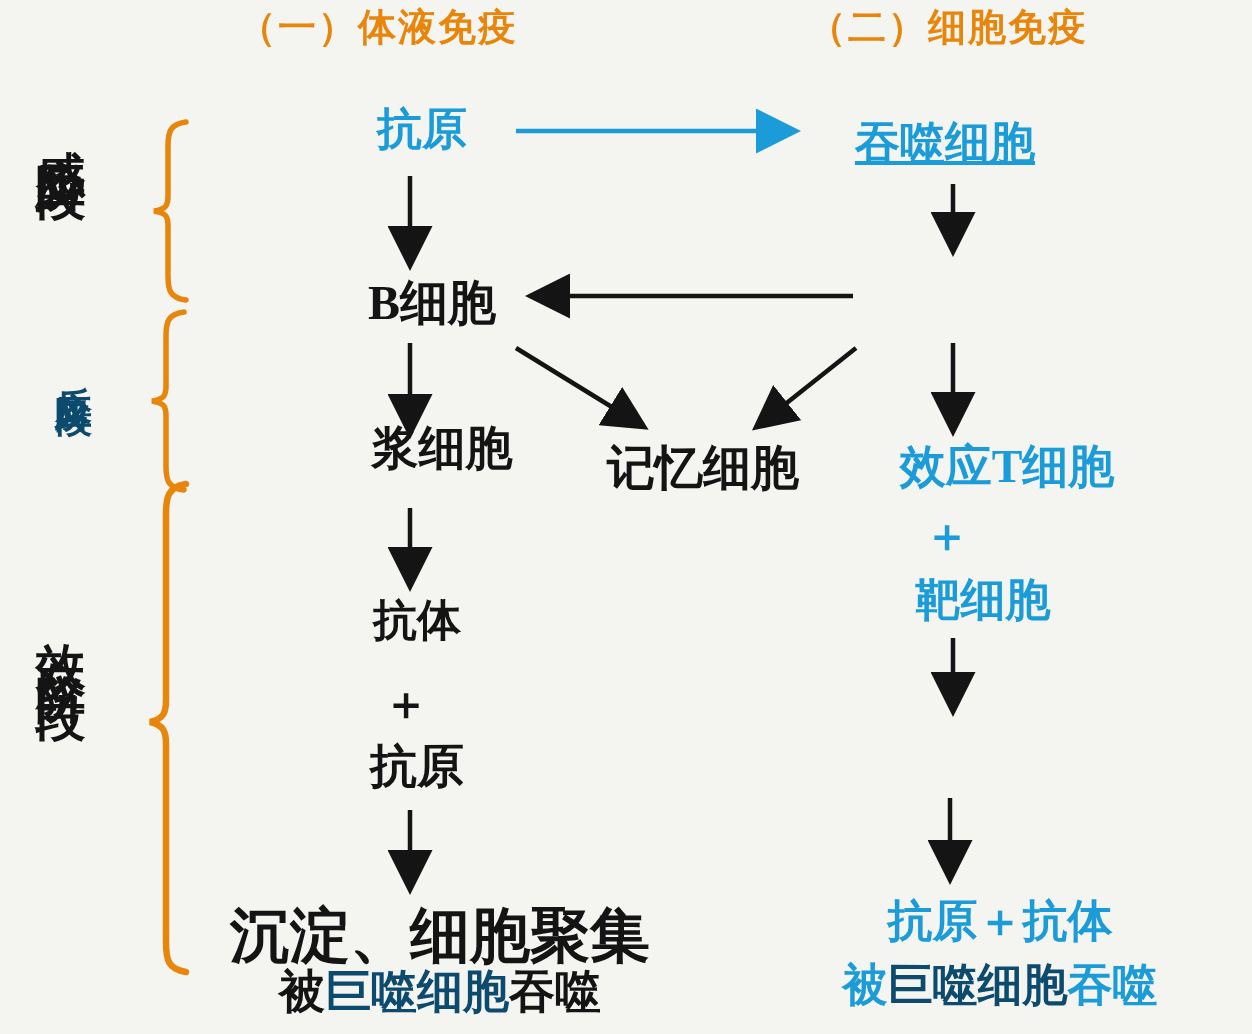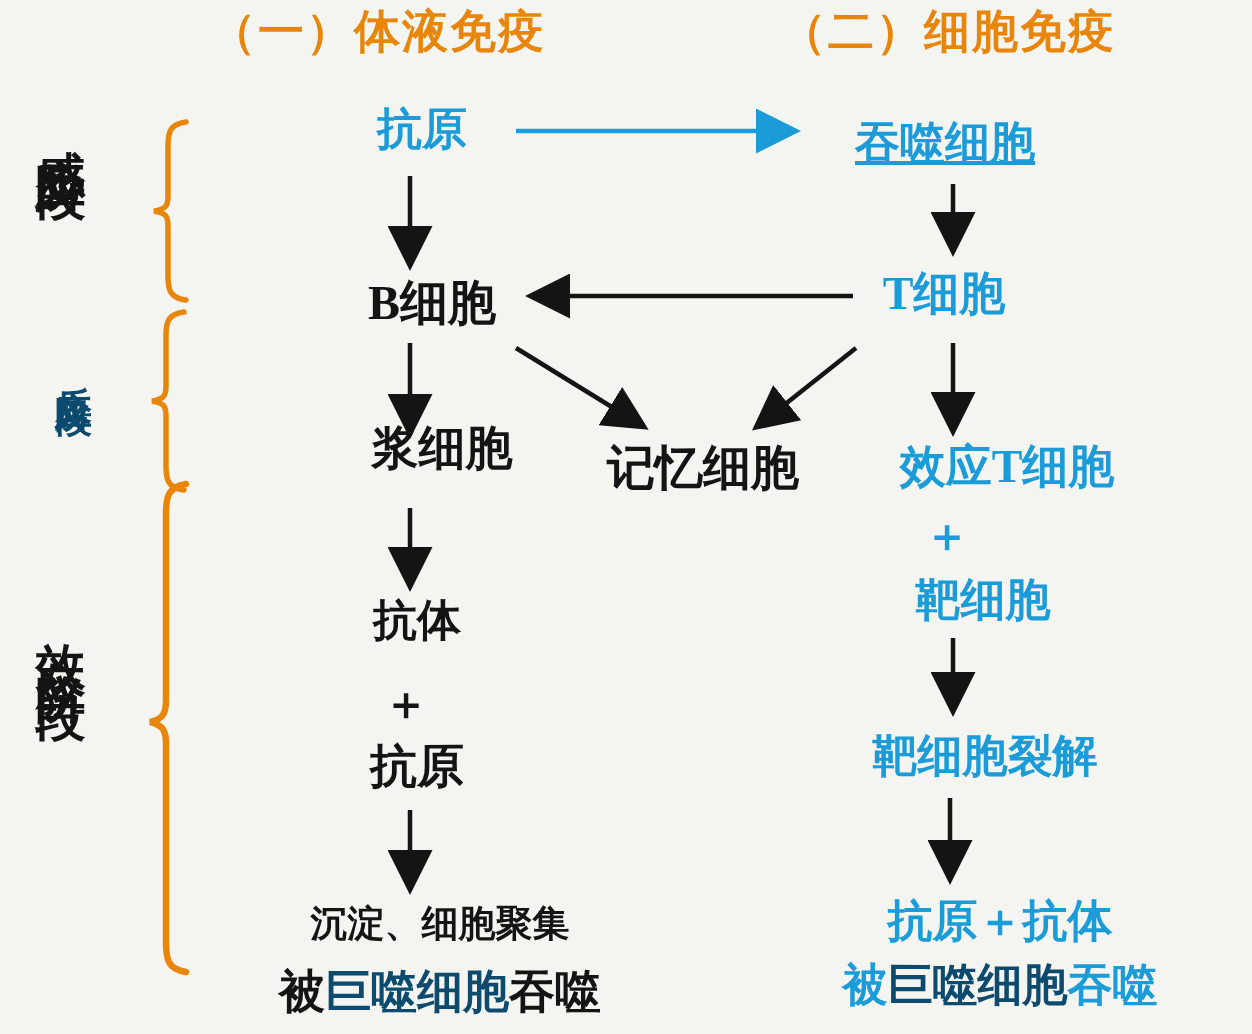--- a/index.html
+++ b/index.html
@@ -26,21 +26,21 @@
   .blue{color:#1b9cd8;}
   .black{color:#141414;}
   .magenta{color:#0c4a6e;}
   .vertical{
     position:absolute;
     writing-mode:vertical-rl;
     text-orientation:upright;
     font-weight:700;
     white-space:nowrap;
   }
-  .title{font-size:46px;letter-spacing:2px;}
+  .title{font-size:38px;letter-spacing:2px;}
   svg.overlay{
     position:absolute;left:0;top:0;width:1252px;height:1034px;
     pointer-events:none;
   }
 </style>
 </head>
 <body>
 
 <div id="canvas">
 
@@ -85,27 +85,25 @@
 
   <div class="node blue" style="left:422px;top:106px;font-size:45px;">抗原</div>
   <div class="node black" style="left:432px;top:278px;font-size:48px;text-align:right;">B细胞</div>
   <div class="node black" style="left:442px;top:424px;font-size:47px;">浆细胞</div>
   <div class="node black" style="left:703px;top:443px;font-size:48px;">记忆细胞</div>
   <div class="node black" style="left:417px;top:598px;font-size:44px;">抗体</div>
   <div class="node black" style="left:406px;top:680px;font-size:46px;">＋</div>
   <div class="node black" style="left:417px;top:742px;font-size:47px;">抗原</div>
 
   <div class="node blue" style="left:945px;top:120px;font-size:45px;text-decoration:underline;">吞噬细胞</div>
-  <div class="node blue" style="left:944px;top:270px;font-size:46px;">T细胞</div>
   <div class="node blue" style="left:1007px;top:443px;font-size:46px;">效应T细胞</div>
   <div class="node blue" style="left:947px;top:512px;font-size:46px;">＋</div>
   <div class="node blue" style="left:983px;top:577px;font-size:45px;">靶细胞</div>
-  <div class="node blue" style="left:985px;top:733px;font-size:45px;">靶细胞裂解</div>
 
-  <div class="node black" style="left:440px;top:905px;font-size:37px;">沉淀、细胞聚集</div>
+  <div class="node black" style="left:440px;top:905px;font-size:60px;">沉淀、细胞聚集</div>
   <div class="node black" style="left:440px;top:968px;font-size:46px;">
     <span>被</span><span class="magenta">巨噬细胞</span><span>吞噬</span>
   </div>
 
   <div class="node blue" style="left:1000px;top:898px;font-size:45px;text-align:center;">抗原＋抗体</div>
   <div class="node blue" style="left:1000px;top:962px;font-size:45px;">
     <span>被</span><span class="magenta">巨噬细胞</span><span>吞噬</span>
   </div>
 
 </div>

